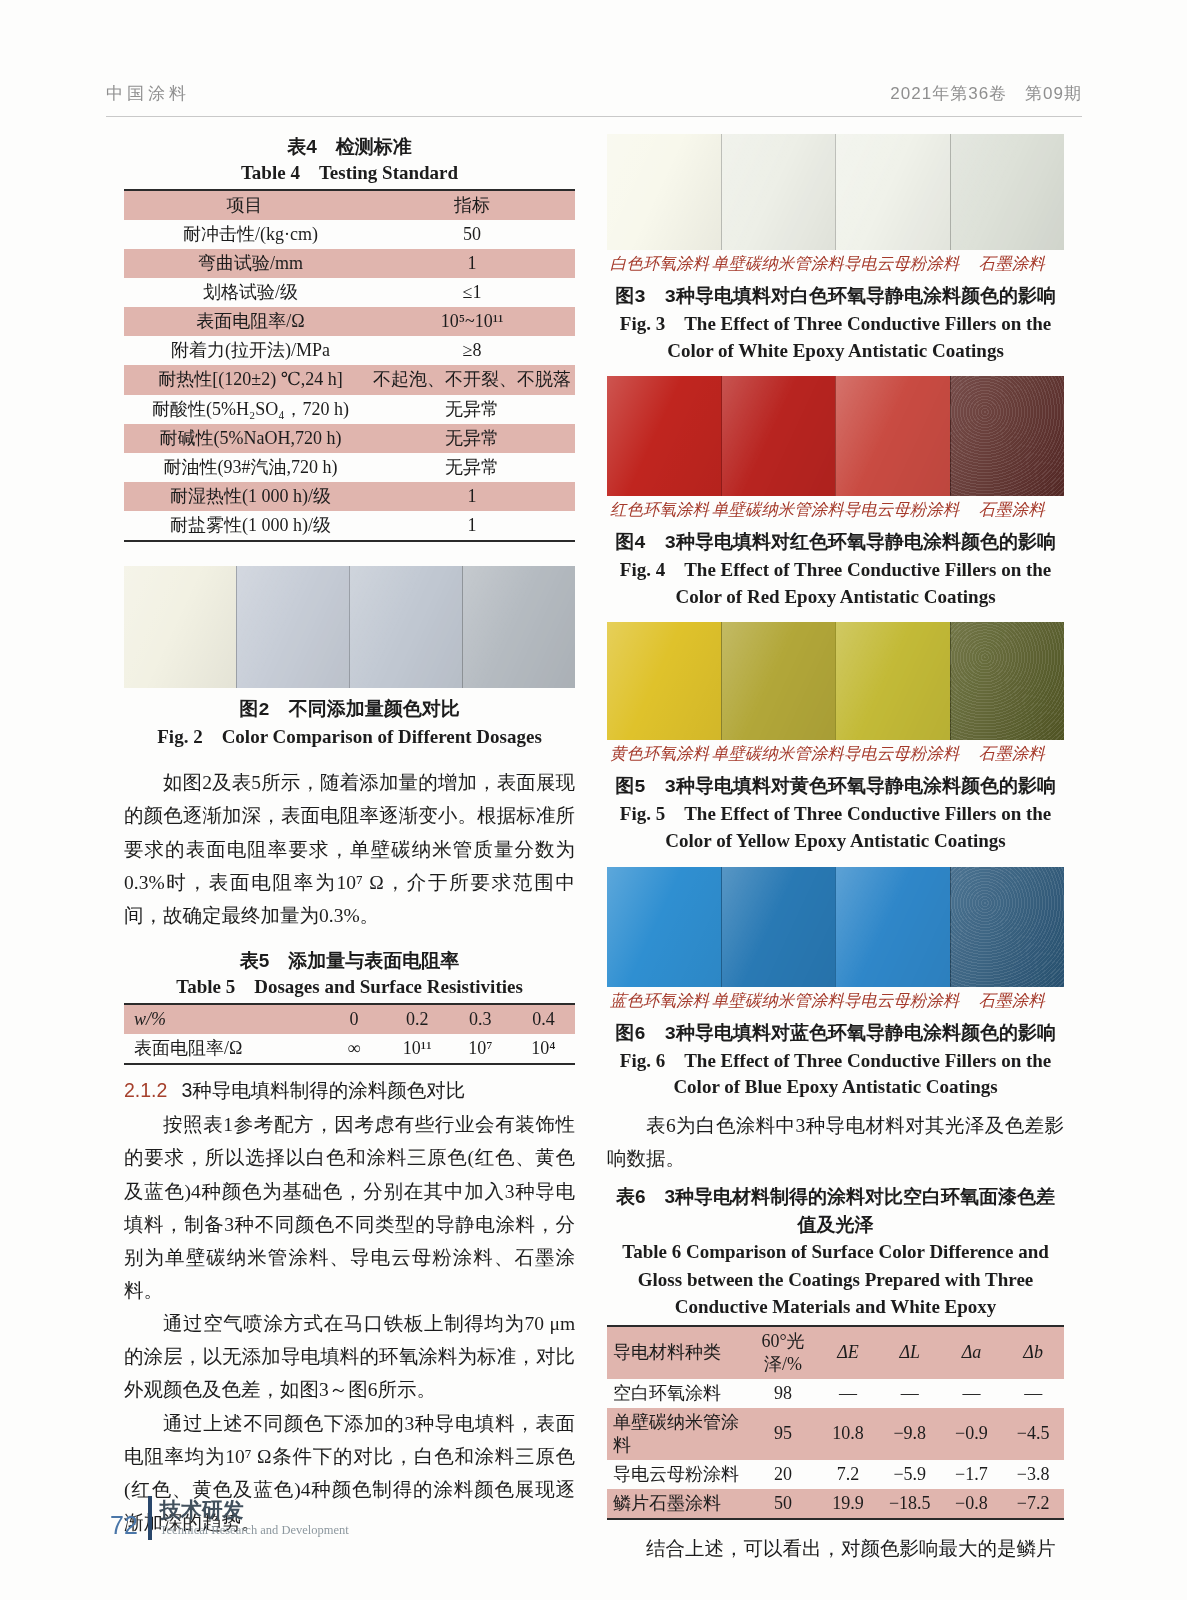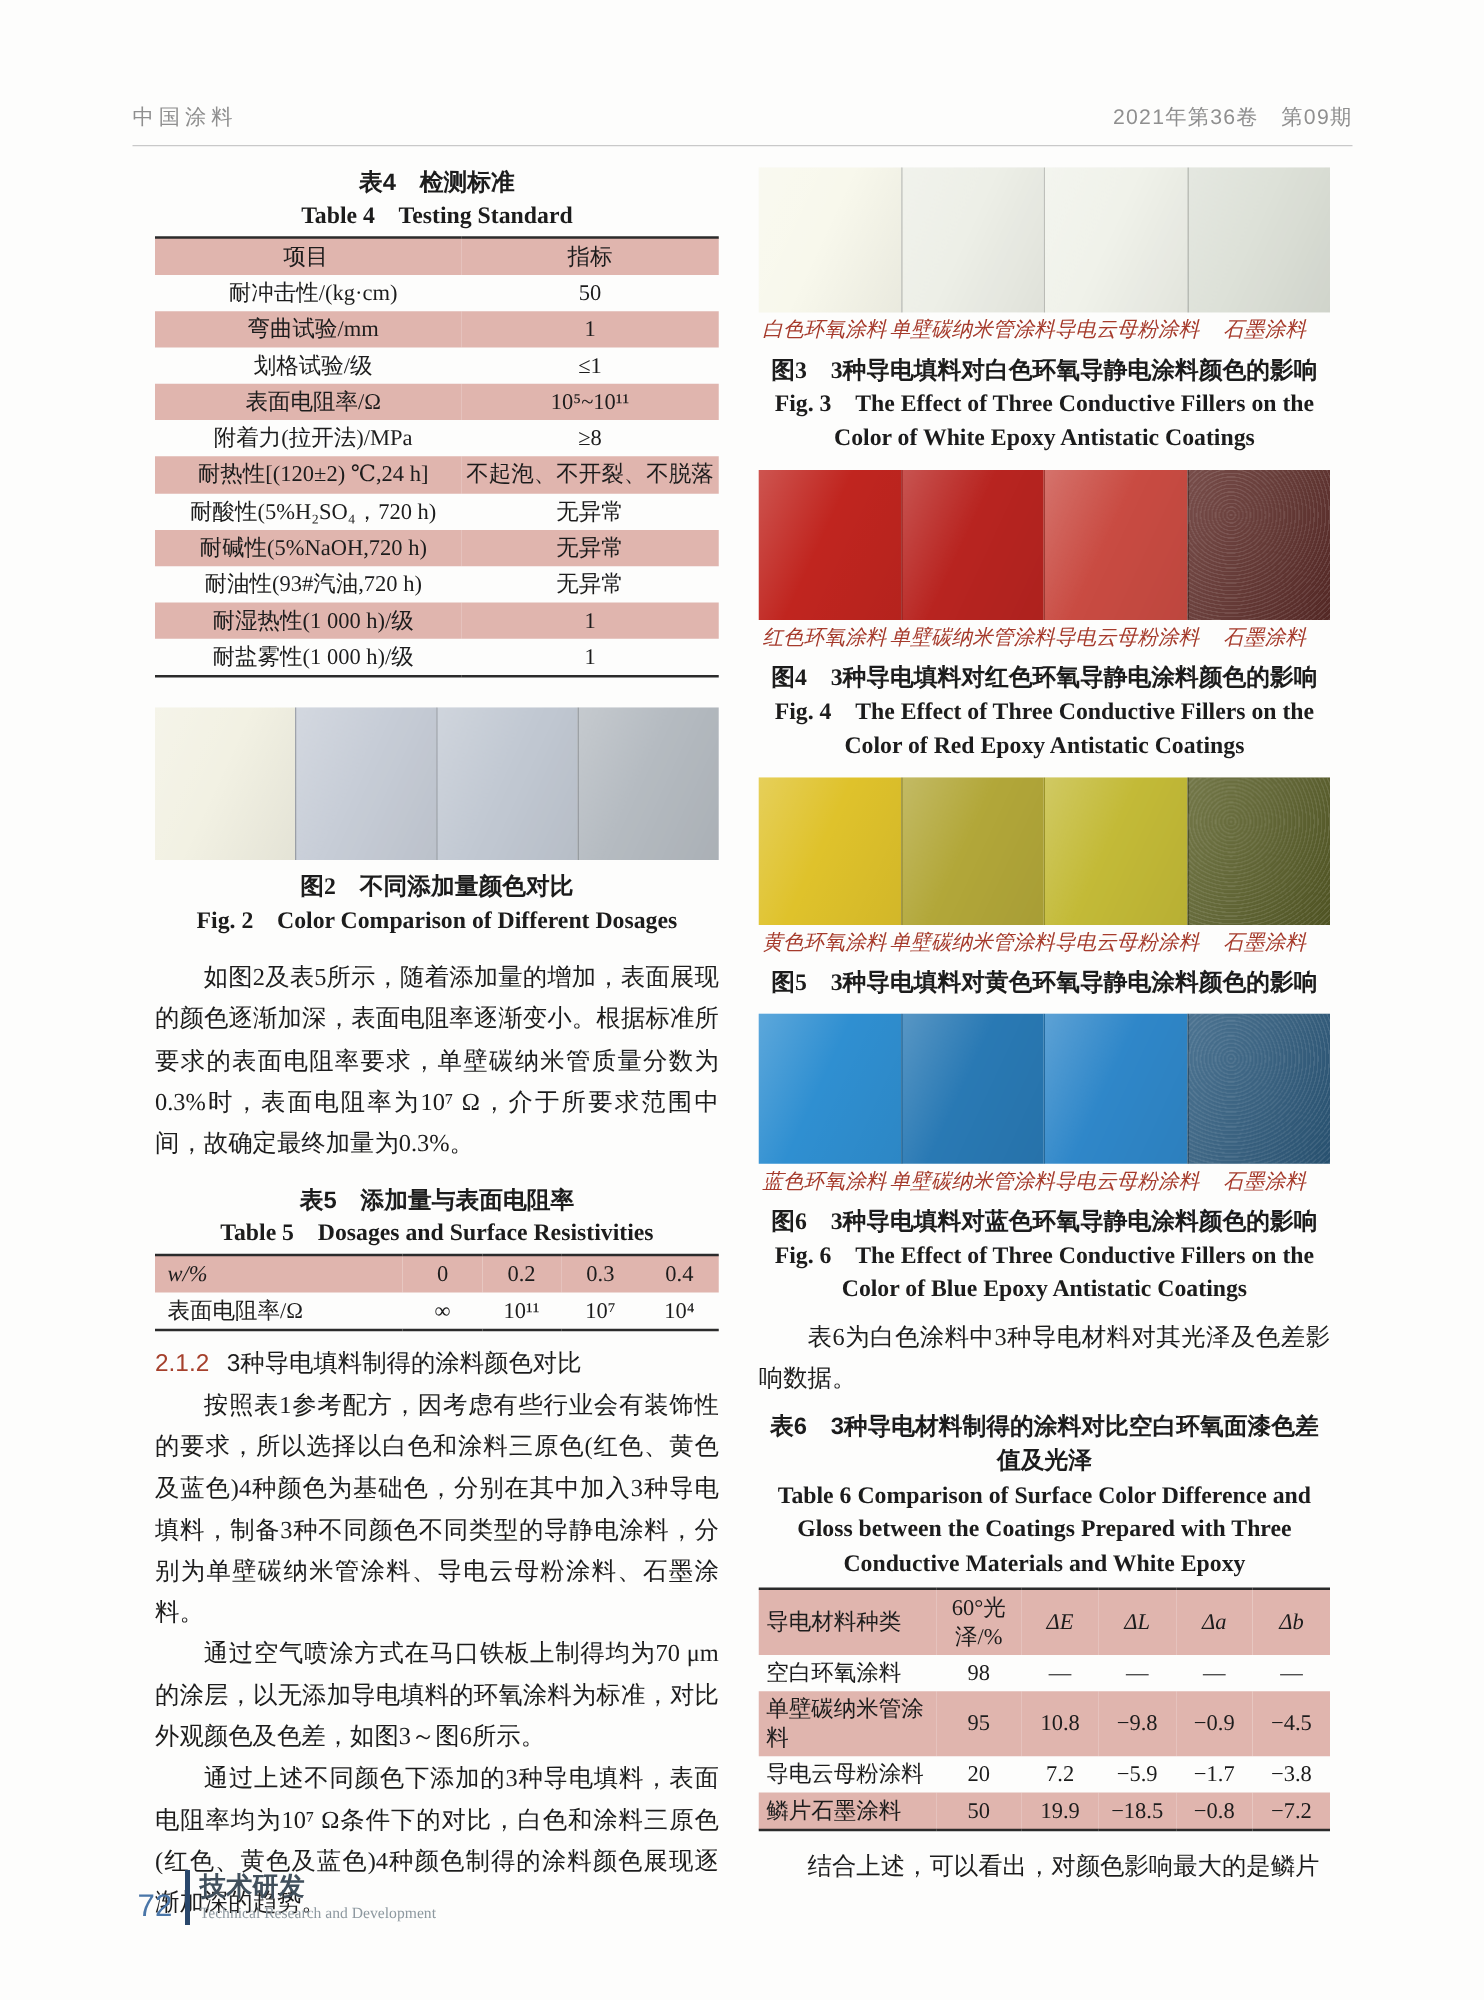--- a/index.html
+++ b/index.html
@@ -54,21 +54,21 @@
       repeating-radial-gradient(circle at 30% 30%, rgba(255,255,255,.10) 0 1px, rgba(0,0,0,0) 1px 3px),
       linear-gradient(115deg, rgba(255,255,255,.15), rgba(0,0,0,.12));
   }
   .fig-labels { display:flex; width:100%; margin-top:3px; }
   .fig-labels span {
     flex:1; text-align:center; color:#a53a2b; font-size:16.5px; font-style:italic;
     font-family:"Liberation Serif","DejaVu Serif",serif; white-space:nowrap;
   }
   .fig-cap-zh {
     text-align:center; font-weight:bold; font-size:19px; margin-top:8px;
-    font-family:Liberation Serif, serif;
+    font-family:Liberation Mono, monospace;
   }
   .fig-cap-en { text-align:center; font-weight:bold; font-size:19px; line-height:1.4; margin-top:2px; }
 
   
   .para { font-size:19.5px; line-height:1.7; text-align:justify; text-indent:2em; }
   .section-head {
     font-size:19.5px; font-family:"Liberation Sans","DejaVu Sans",sans-serif;
     margin:10px 0 4px 0;
   }
   .section-num { color:#a5402c; margin-right:14px; }.mb8{margin-bottom:8px}.mb12{margin-bottom:12px}
@@ -240,20 +240,21 @@
           <div class="panel" style="background-color: rgb(195, 186, 55);"></div>
           <div class="panel textured" style="background-color: rgb(90, 95, 40);"></div>
         </div>
         <div class="fig-labels">
           <span>黄色环氧涂料</span>
           <span>单壁碳纳米管涂料</span>
           <span>导电云母粉涂料</span>
           <span>石墨涂料</span>
         </div>
         <div class="fig-cap-zh">图5　3种导电填料对黄色环氧导静电涂料颜色的影响</div>
+        <div class="fig-cap-en">Fig. 5　The Effect of Three Conductive Fillers on the Color of Yellow Epoxy Antistatic Coatings</div>
       </div>
 
       <div class="mb8">
         <div class="fig-strip" style="height:120px">
           <div class="panel" style="background-color: rgb(47, 143, 209);"></div>
           <div class="panel" style="background-color: rgb(41, 121, 180);"></div>
           <div class="panel" style="background-color: rgb(47, 135, 201);"></div>
           <div class="panel textured" style="background-color: rgb(45, 91, 126);"></div>
         </div>
         <div class="fig-labels">

